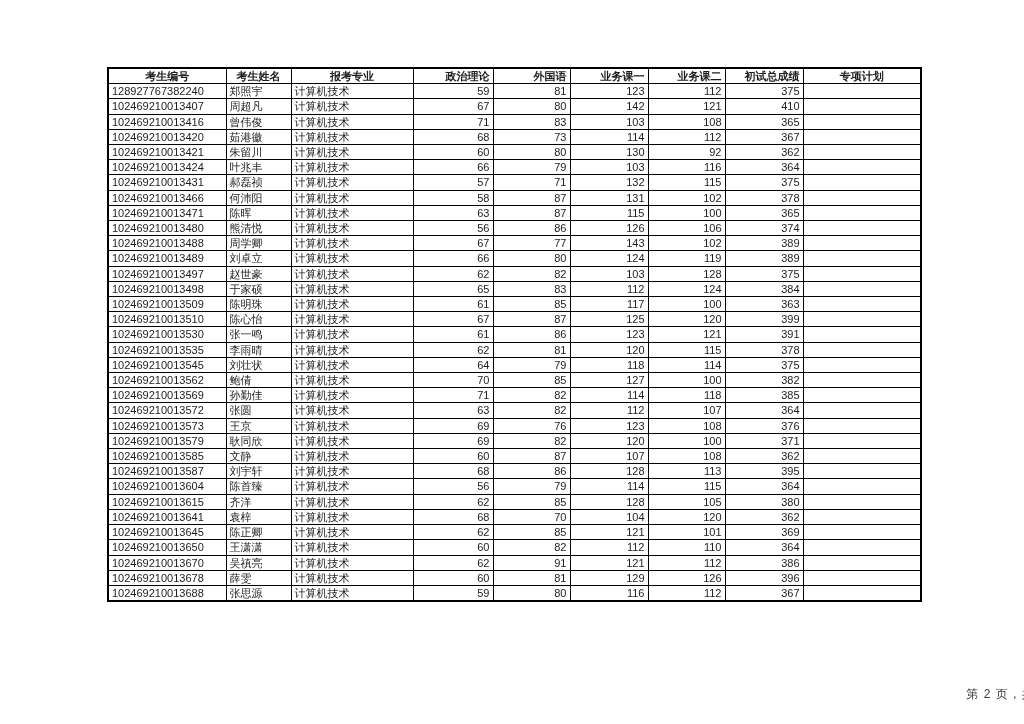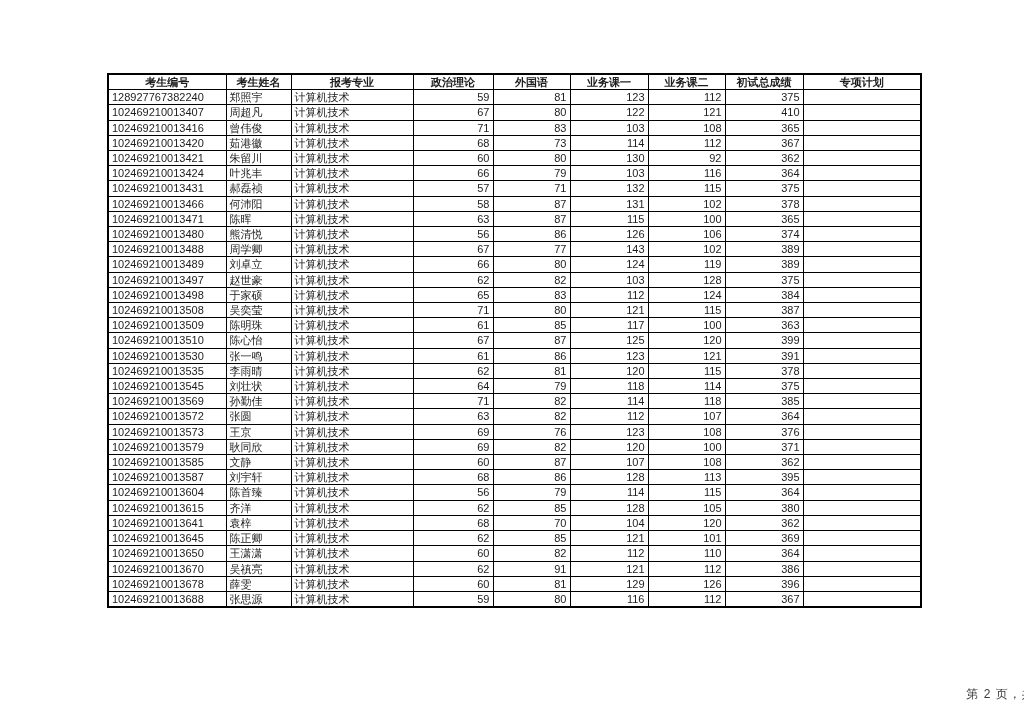--- a/index.html
+++ b/index.html
@@ -16,21 +16,21 @@
     overflow: hidden;
   }
   .page {
     position: absolute;
     inset: 0;
     background: #ffffff;
   }
   table.score-table {
     position: absolute;
     left: 107px;
-    top: 73px;
+    top: 67px;
     width: 813px;
     border-collapse: collapse;
     table-layout: fixed;
     border: 2px solid #000000;
   }
   .score-table th, .score-table td {
     border: 1px solid #000000;
     height: 14.2px;
     line-height: 14.2px;
     font-size: 11px;
@@ -49,21 +49,21 @@
   col.c2 { width: 122px; }
   col.c3 { width: 80px;  }
   col.c4 { width: 77px;  }
   col.c5 { width: 78px;  }
   col.c6 { width: 77px;  }
   col.c7 { width: 78px;  }
   col.c8 { width: 118px; }
 
   
   thead .a-center { text-align: center; }
-  thead .a-left   { text-align: center; }
+  thead .a-left   { text-align: right; }
 
   
   tbody .t0, tbody .t1, tbody .t2 { text-align: left; }
   tbody .t3, tbody .t4, tbody .t5, tbody .t6, tbody .t7 { text-align: right; }
   tbody .t8 { text-align: left; }
 
   .page-footer {
     position: absolute;
     top: 686px;
     left: 0;
@@ -116,21 +116,21 @@
           <td class="t6">112</td>
           <td class="t7">375</td>
           <td class="t8"></td>
         </tr>
         <tr>
           <td class="t0">102469210013407</td>
           <td class="t1">周超凡</td>
           <td class="t2">计算机技术</td>
           <td class="t3">67</td>
           <td class="t4">80</td>
-          <td class="t5">122</td>
+          <td class="t5">142</td>
           <td class="t6">121</td>
           <td class="t7">410</td>
           <td class="t8"></td>
         </tr>
         <tr>
           <td class="t0">102469210013416</td>
           <td class="t1">曾伟俊</td>
           <td class="t2">计算机技术</td>
           <td class="t3">71</td>
           <td class="t4">83</td>
@@ -254,31 +254,20 @@
           <td class="t1">于家硕</td>
           <td class="t2">计算机技术</td>
           <td class="t3">65</td>
           <td class="t4">83</td>
           <td class="t5">112</td>
           <td class="t6">124</td>
           <td class="t7">384</td>
           <td class="t8"></td>
         </tr>
         <tr>
-          <td class="t0">102469210013508</td>
-          <td class="t1">吴奕莹</td>
-          <td class="t2">计算机技术</td>
-          <td class="t3">71</td>
-          <td class="t4">80</td>
-          <td class="t5">121</td>
-          <td class="t6">115</td>
-          <td class="t7">387</td>
-          <td class="t8"></td>
-        </tr>
-        <tr>
           <td class="t0">102469210013509</td>
           <td class="t1">陈明珠</td>
           <td class="t2">计算机技术</td>
           <td class="t3">61</td>
           <td class="t4">85</td>
           <td class="t5">117</td>
           <td class="t6">100</td>
           <td class="t7">363</td>
           <td class="t8"></td>
         </tr>
@@ -320,20 +309,31 @@
           <td class="t1">刘壮状</td>
           <td class="t2">计算机技术</td>
           <td class="t3">64</td>
           <td class="t4">79</td>
           <td class="t5">118</td>
           <td class="t6">114</td>
           <td class="t7">375</td>
           <td class="t8"></td>
         </tr>
         <tr>
+          <td class="t0">102469210013562</td>
+          <td class="t1">鲍倩</td>
+          <td class="t2">计算机技术</td>
+          <td class="t3">70</td>
+          <td class="t4">85</td>
+          <td class="t5">127</td>
+          <td class="t6">100</td>
+          <td class="t7">382</td>
+          <td class="t8"></td>
+        </tr>
+        <tr>
           <td class="t0">102469210013569</td>
           <td class="t1">孙勤佳</td>
           <td class="t2">计算机技术</td>
           <td class="t3">71</td>
           <td class="t4">82</td>
           <td class="t5">114</td>
           <td class="t6">118</td>
           <td class="t7">385</td>
           <td class="t8"></td>
         </tr>

